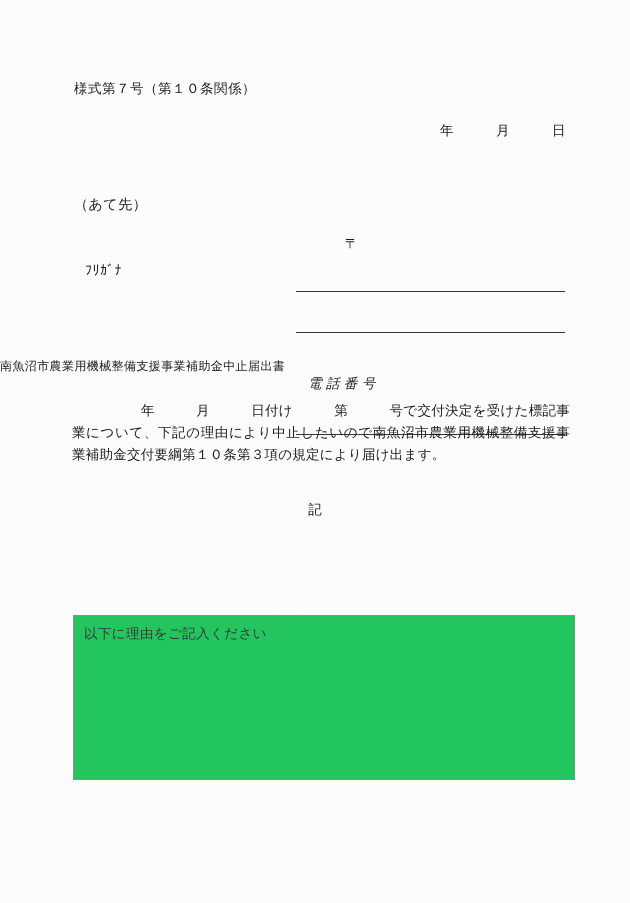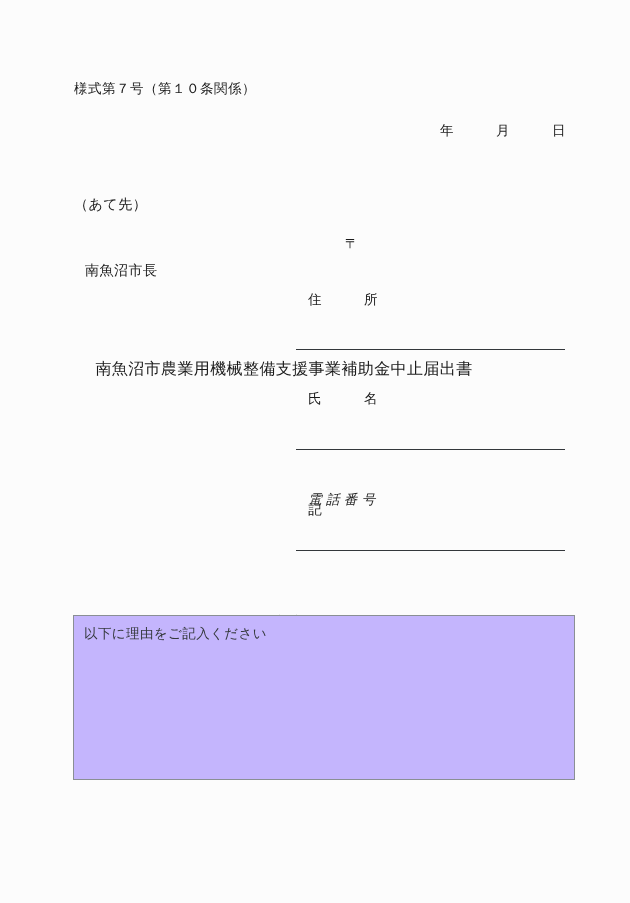--- a/index.html
+++ b/index.html
@@ -95,22 +95,22 @@
   .r-addr  { padding-left: 12px; line-height: 1.3; }
   .r-name  { padding-left: 12px; line-height: 1.35; }
   .r-tel   { padding-left: 12px; line-height: 1.45; }
 
   
   .doc-title {
     position: absolute;
     left: 0;
     top: 357px;
     width: 568px;
-    text-align: center;
-    font-size: 16px;
+    text-align: left;
+    font-size: 12px;
     letter-spacing: 0.4px;
   }
 
   
   .body-text {
     position: absolute;
     left: 72px;
     top: 400px;
     width: 498px;
     font-size: 13.5px;
@@ -160,66 +160,65 @@
 
   
   .reason-box {
     position: absolute;
     left: 73px;
     top: 615px;
     width: 502px;
     height: 165px;
     box-sizing: border-box;
     border: 1px solid #8a8f94;
-    background: #c4b5fd;
+    background: #22c55e;
   }
   .reason-placeholder {
     padding: 8px 0 0 10px;
     font-size: 13.5px;
     color: #35393d;
     letter-spacing: 0.4px;
     white-space: pre;
   }
 </style>
 </head>
 <body>
 
 <div id="page">
 
   <div class="form-number">様式第７号（第１０条関係）</div>
 
   <div class="date-line">年　　　月　　　日</div>
 
   <div class="addressee">
     <span class="to-label">（あて先）</span>
-    <span class="to-name">南魚沼市長</span>
+    <span class="to-name">ﾌﾘｶﾞﾅ</span>
   </div>
 
   <div class="applicant">
 
     <div class="applicant-row">
       <span class="postal-mark">〒</span>
-      <span class="r-addr label-indent" style="display:block;">住　　　所</span>
     </div>
     <div class="rule"></div>
 
     <div class="applicant-row">
-      <span class="r-name" style="display:block;">氏　　　名</span>
     </div>
     <div class="rule"></div>
 
     <div class="applicant-row">
       <span class="r-tel" style="display:block;font-style:italic;">電 話 番 号</span>
     </div>
     <div class="rule"></div>
 
   </div>
 
   <div class="doc-title">南魚沼市農業用機械整備支援事業補助金中止届出書</div>
 
+  <div class="body-text">　　　　　年　　　月　　　日付け　　　第　　　号で交付決定を受けた標記事業について、下記の理由により中止したいので南魚沼市農業用機械整備支援事業補助金交付要綱第１０条第３項の規定により届け出ます。</div>
 
   <div class="ki-mark">記</div>
 
 
   <div class="item2">
     <span>2</span><span>　　</span><span>中止する理由（具体的に記入してください。）</span>
   </div>
 
   <div class="reason-box">
     <div class="reason-placeholder">以下に理由をご記入ください</div>

